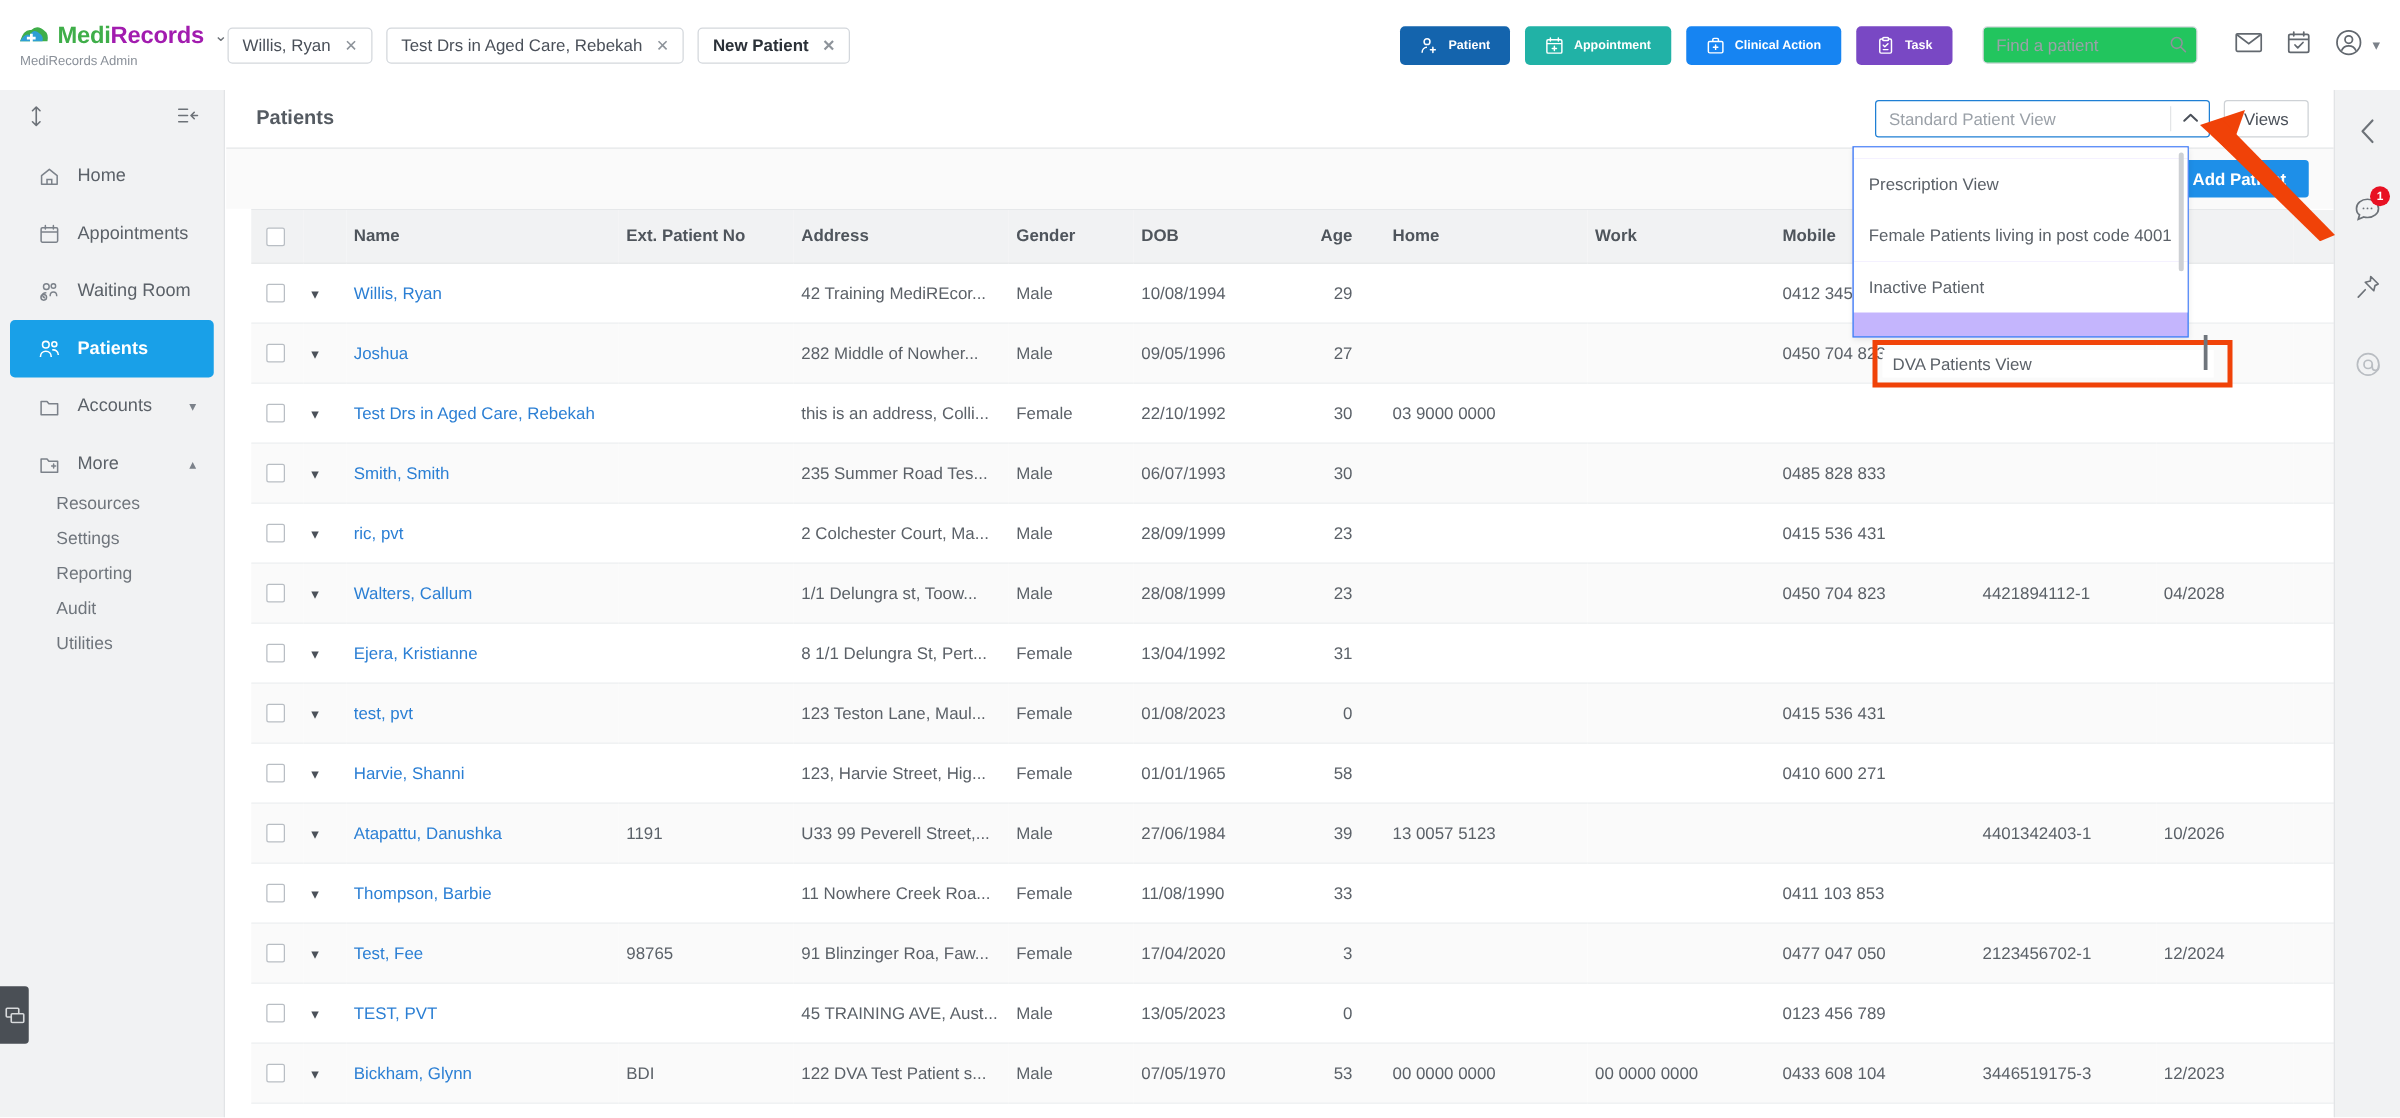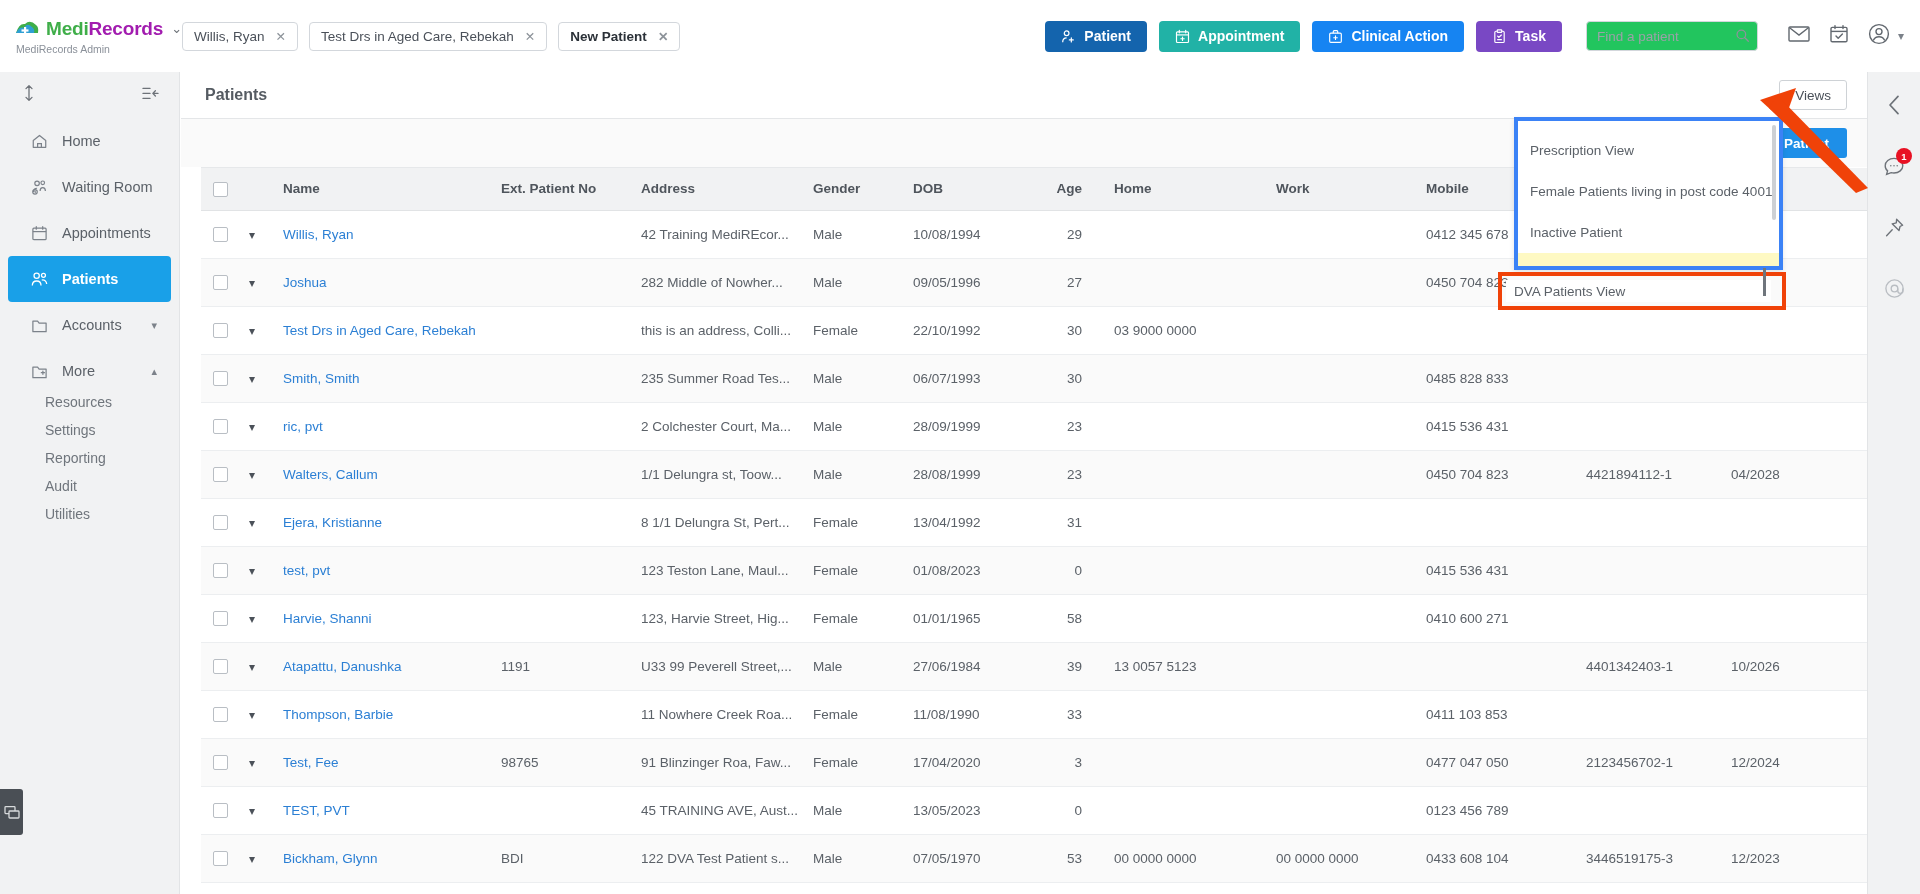--- a/index.html
+++ b/index.html
@@ -30,21 +30,21 @@
     height:29px; border:1px solid #d3d7dc; border-radius:4px; background:#fff;
     display:flex; align-items:center; gap:11px; padding:0 11px;
     font-size:13.5px; color:#4a5059; white-space:nowrap; cursor:pointer;
   }
   .tab.active { color:#2b3138; font-weight:bold; }
   .tab .x { color:#8d939a; font-size:12.5px; }
 
   .actions { display:flex; align-items:center; gap:12px; margin-left:auto; }
   .abtn {
     height:31px; border-radius:4px; color:#fff; display:flex; align-items:center;
-    gap:8px; padding:0 16px; font-size:14px; font-weight:bold; border:0; cursor:pointer;
+    gap:8px; padding:0 16px; font-size:10px; font-weight:bold; border:0; cursor:pointer;
     white-space:nowrap;
     text-align:center;
   }
   .abtn svg { display:block; }
   .findwrap { position:relative; margin-left:12px; }
   .findwrap input {
     width:172px; height:30px; border:1px solid #d3d7dc; border-radius:4px;
     padding:0 30px 0 10px; font-size:13.5px; color:#4a5059;
     font-family:"Liberation Sans", sans-serif; outline:none; background:#22c55e;
   }
@@ -138,22 +138,22 @@
   a.pname { color:#2b7fd4; text-decoration:none; cursor:pointer; }
   .chk {
     width:15px; height:15px; border:1px solid #b9bec4; border-radius:2px;
     background:#fff; display:inline-block; vertical-align:middle; cursor:pointer;
   }
   .caretdown { color:#4b5159; font-size:12px; cursor:pointer; }
   .infoico { color:#95999f; cursor:pointer; }
 
   
   .dd {
-    position:absolute; z-index:70; left:1514px; top:117px; width:269px; height:153px;
-    background:#fef9c3; border:4px solid #3b82f6; box-shadow:0 2px 5px rgba(0,0,0,.10);
+    position:absolute; z-index:70; left:1482px; top:117px; width:269px; height:153px;
+    background:#c4b5fd; border:1px solid #3b82f6; box-shadow:0 2px 5px rgba(0,0,0,.10);
     overflow:hidden;
   }
   .dd-inner { position:absolute; left:0; top:-32px; width:269px; }
   .dd-item {
     height:41px; display:flex; align-items:center; padding:0 12px;
     font-size:13.5px; color:#5b6168; cursor:pointer; background:#fff;
   }
   .dd-scroll { position:absolute; right:3px; top:4px; width:4px; height:95px; background:#cdd0d4; border-radius:3px; }
   .dd-scroll2 { position:absolute; right:5px; bottom:6px; width:3px; height:28px; background:#6f757c; }
   .dd-hl {
@@ -331,41 +331,41 @@
         <svg width="17" height="17" viewBox="0 0 18 18" fill="none" stroke="#7c828a" stroke-width="1.3">
           <path d="M2.4 8L9 2.6 15.6 8v7.2H2.4z" stroke-linejoin="round"></path>
           <path d="M7 15.2v-4h4v4"></path>
         </svg>
       </span>
       <span>Home</span>
     </div>
 
     <div class="sb-item">
       <span class="sb-ico">
+        <svg width="17" height="17" viewBox="0 0 18 18" fill="none" stroke="#7c828a" stroke-width="1.3">
+          <rect x="2" y="3.4" width="14" height="12.2" rx="1.1"></rect>
+            <path d="M2 7h14"></path>
+          <path d="M5.6 1.6v2.8M12.4 1.6v2.8" stroke-linecap="round"></path>
+        </svg>
+      </span>
+      <span>Appointments</span>
+    </div>
+
+    <div class="sb-item">
+      <span class="sb-ico">
         <svg width="18" height="17" viewBox="0 0 19 18" fill="none" stroke="#7c828a" stroke-width="1.25">
           <circle cx="6.4" cy="4.6" r="2.4"></circle>
             <path d="M2.6 13.8c0-2.5 1.7-4 3.8-4"></path>
           <circle cx="12.4" cy="4" r="1.9"></circle>
             <path d="M9.6 12.6c0-2.2 1.3-3.4 2.8-3.4s2.8 1.2 2.8 3.4"></path>
           <circle cx="4.2" cy="13.6" r="2.4"></circle>
             <path d="M4.2 12.2v1.4l1 .7"></path>
         </svg>
       </span>
       <span>Waiting Room</span>
-    </div>
-
-    <div class="sb-item">
-      <span class="sb-ico">
-        <svg width="17" height="17" viewBox="0 0 18 18" fill="none" stroke="#7c828a" stroke-width="1.3">
-          <rect x="2" y="3.4" width="14" height="12.2" rx="1.1"></rect>
-            <path d="M2 7h14"></path>
-          <path d="M5.6 1.6v2.8M12.4 1.6v2.8" stroke-linecap="round"></path>
-        </svg>
-      </span>
-      <span>Appointments</span>
     </div>
 
     <div class="sb-item sel">
       <span class="sb-ico">
         <svg width="19" height="17" viewBox="0 0 20 18" fill="none" stroke="#fff" stroke-width="1.35">
           <circle cx="7" cy="5" r="2.8"></circle>
             <path d="M2.4 15.4c0-3 2-4.8 4.6-4.8s4.6 1.8 4.6 4.8"></path>
           <circle cx="14.2" cy="4.6" r="2.1"></circle>
             <path d="M12.4 9.6c2.5-.6 5.2.9 5.2 4.2"></path>
         </svg>
@@ -729,20 +729,29 @@
                     <circle cx="9" cy="9" r="7.6"></circle>
                     <path d="M9 8.1v4.4" stroke-linecap="round"></path>
                     <circle cx="9" cy="5.5" r=".85" fill="#95999f" stroke="none"></circle>
                   </svg></span></td>
             </tr>
           </tbody>
       </table>
     </div>
 
     <div class="headright">
+      <div class="viewselect">
+        <span>Standard Patient View</span>
+        <span class="sep"></span>
+        <span class="up">
+          <svg width="13" height="9" viewBox="0 0 13 9" fill="none" stroke="#4a5059" stroke-width="1.6">
+            <path d="M1.4 6.6L6.5 1.8l5.1 4.8" stroke-linecap="round" stroke-linejoin="round"></path>
+          </svg>
+        </span>
+      </div>
       <div class="viewsbtn">
         <span>Views</span>
       </div>
     </div>
   </div>
 
   <div class="dd">
     <div class="dd-inner" id="dd-inner">
         <div class="dd-item"></div>
         <div class="dd-item">

